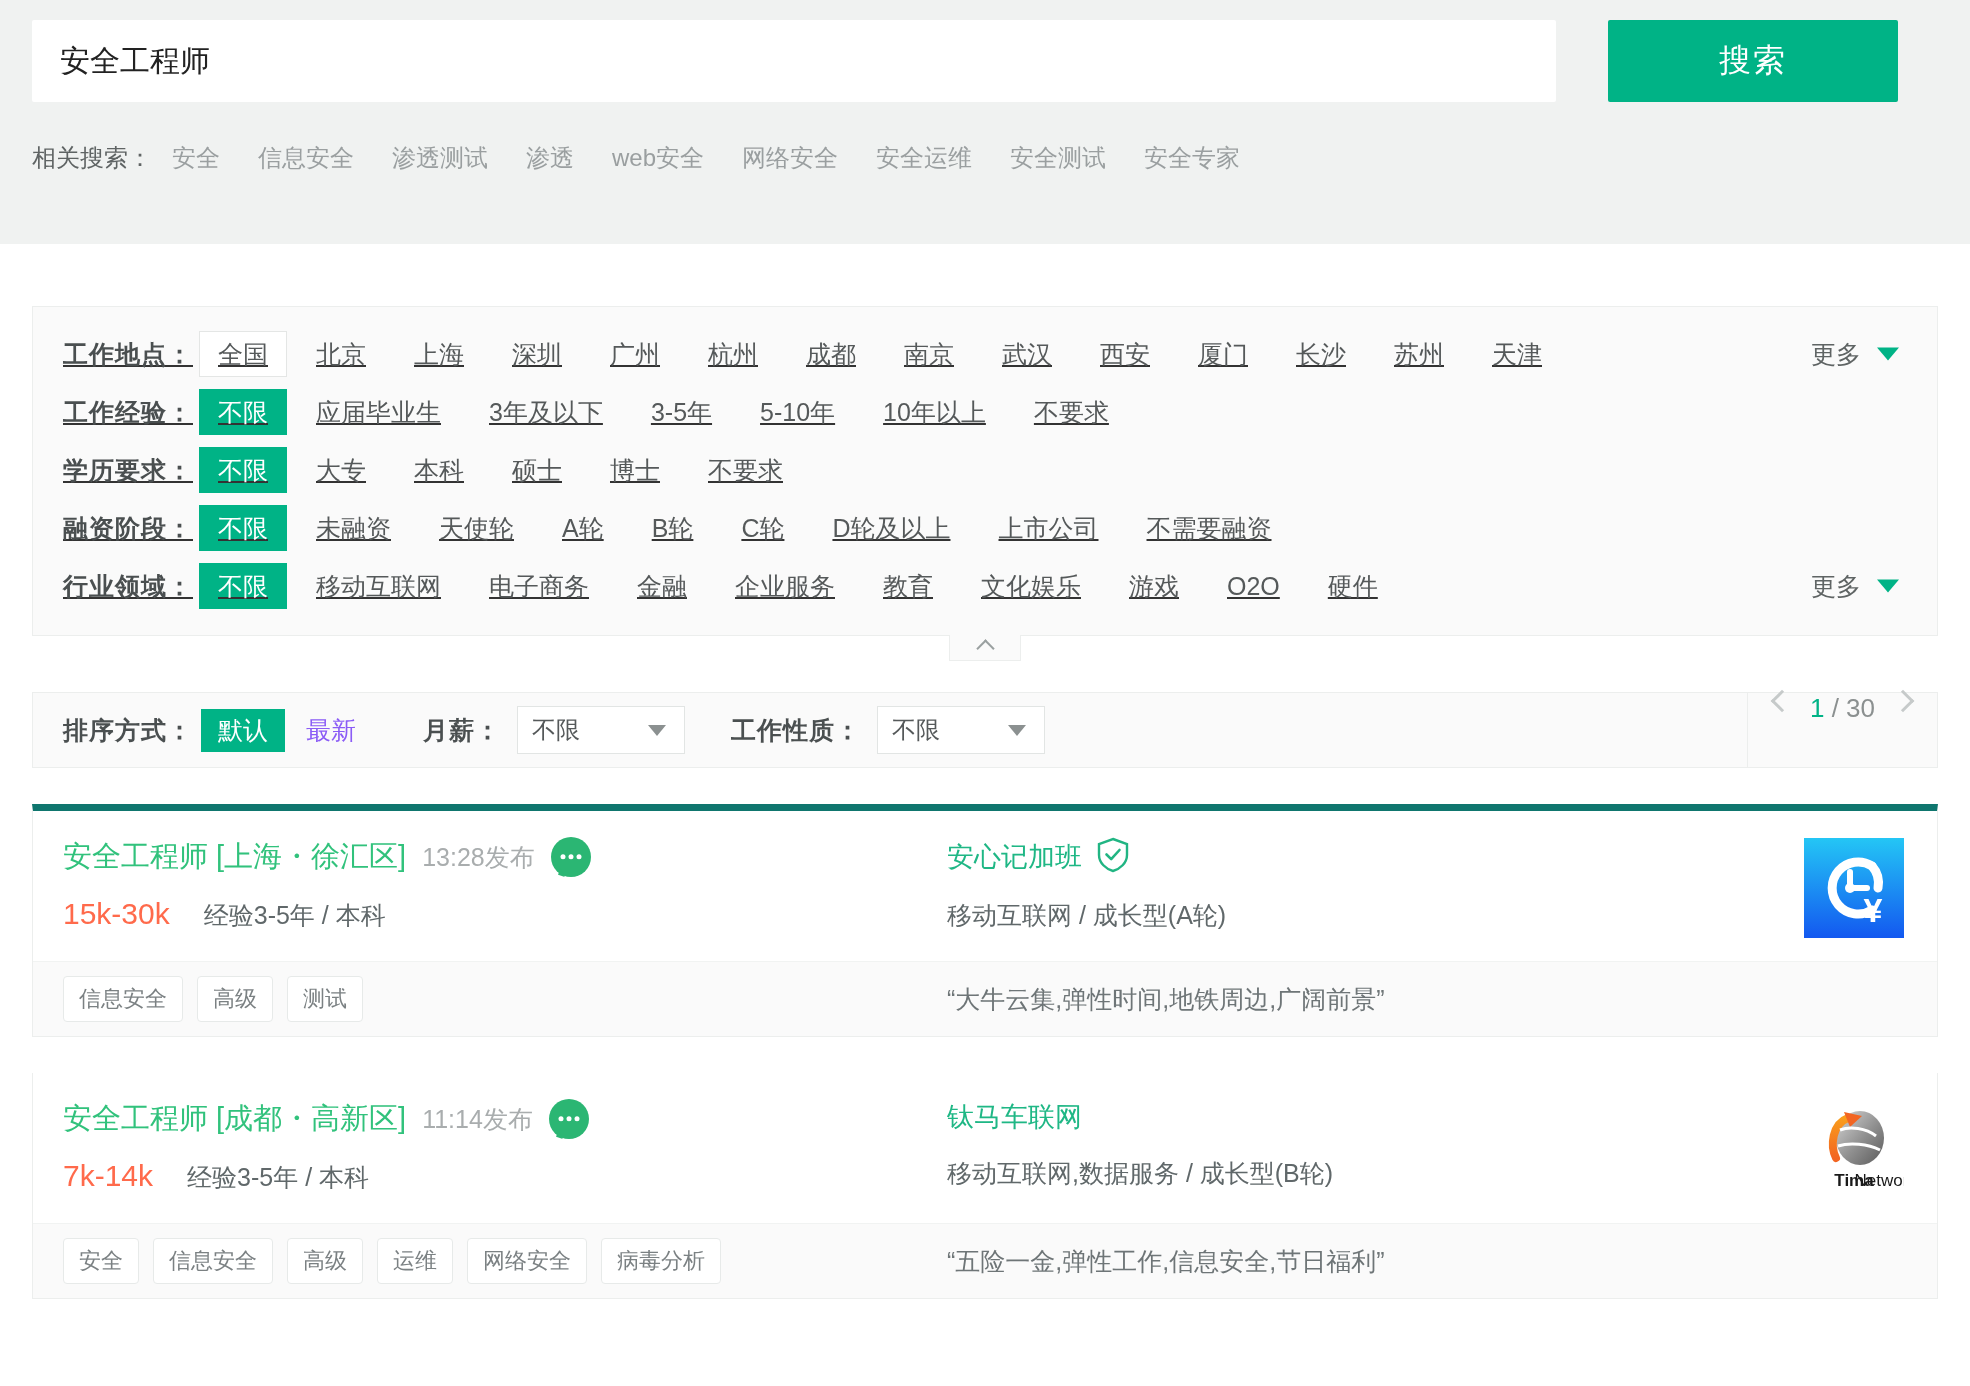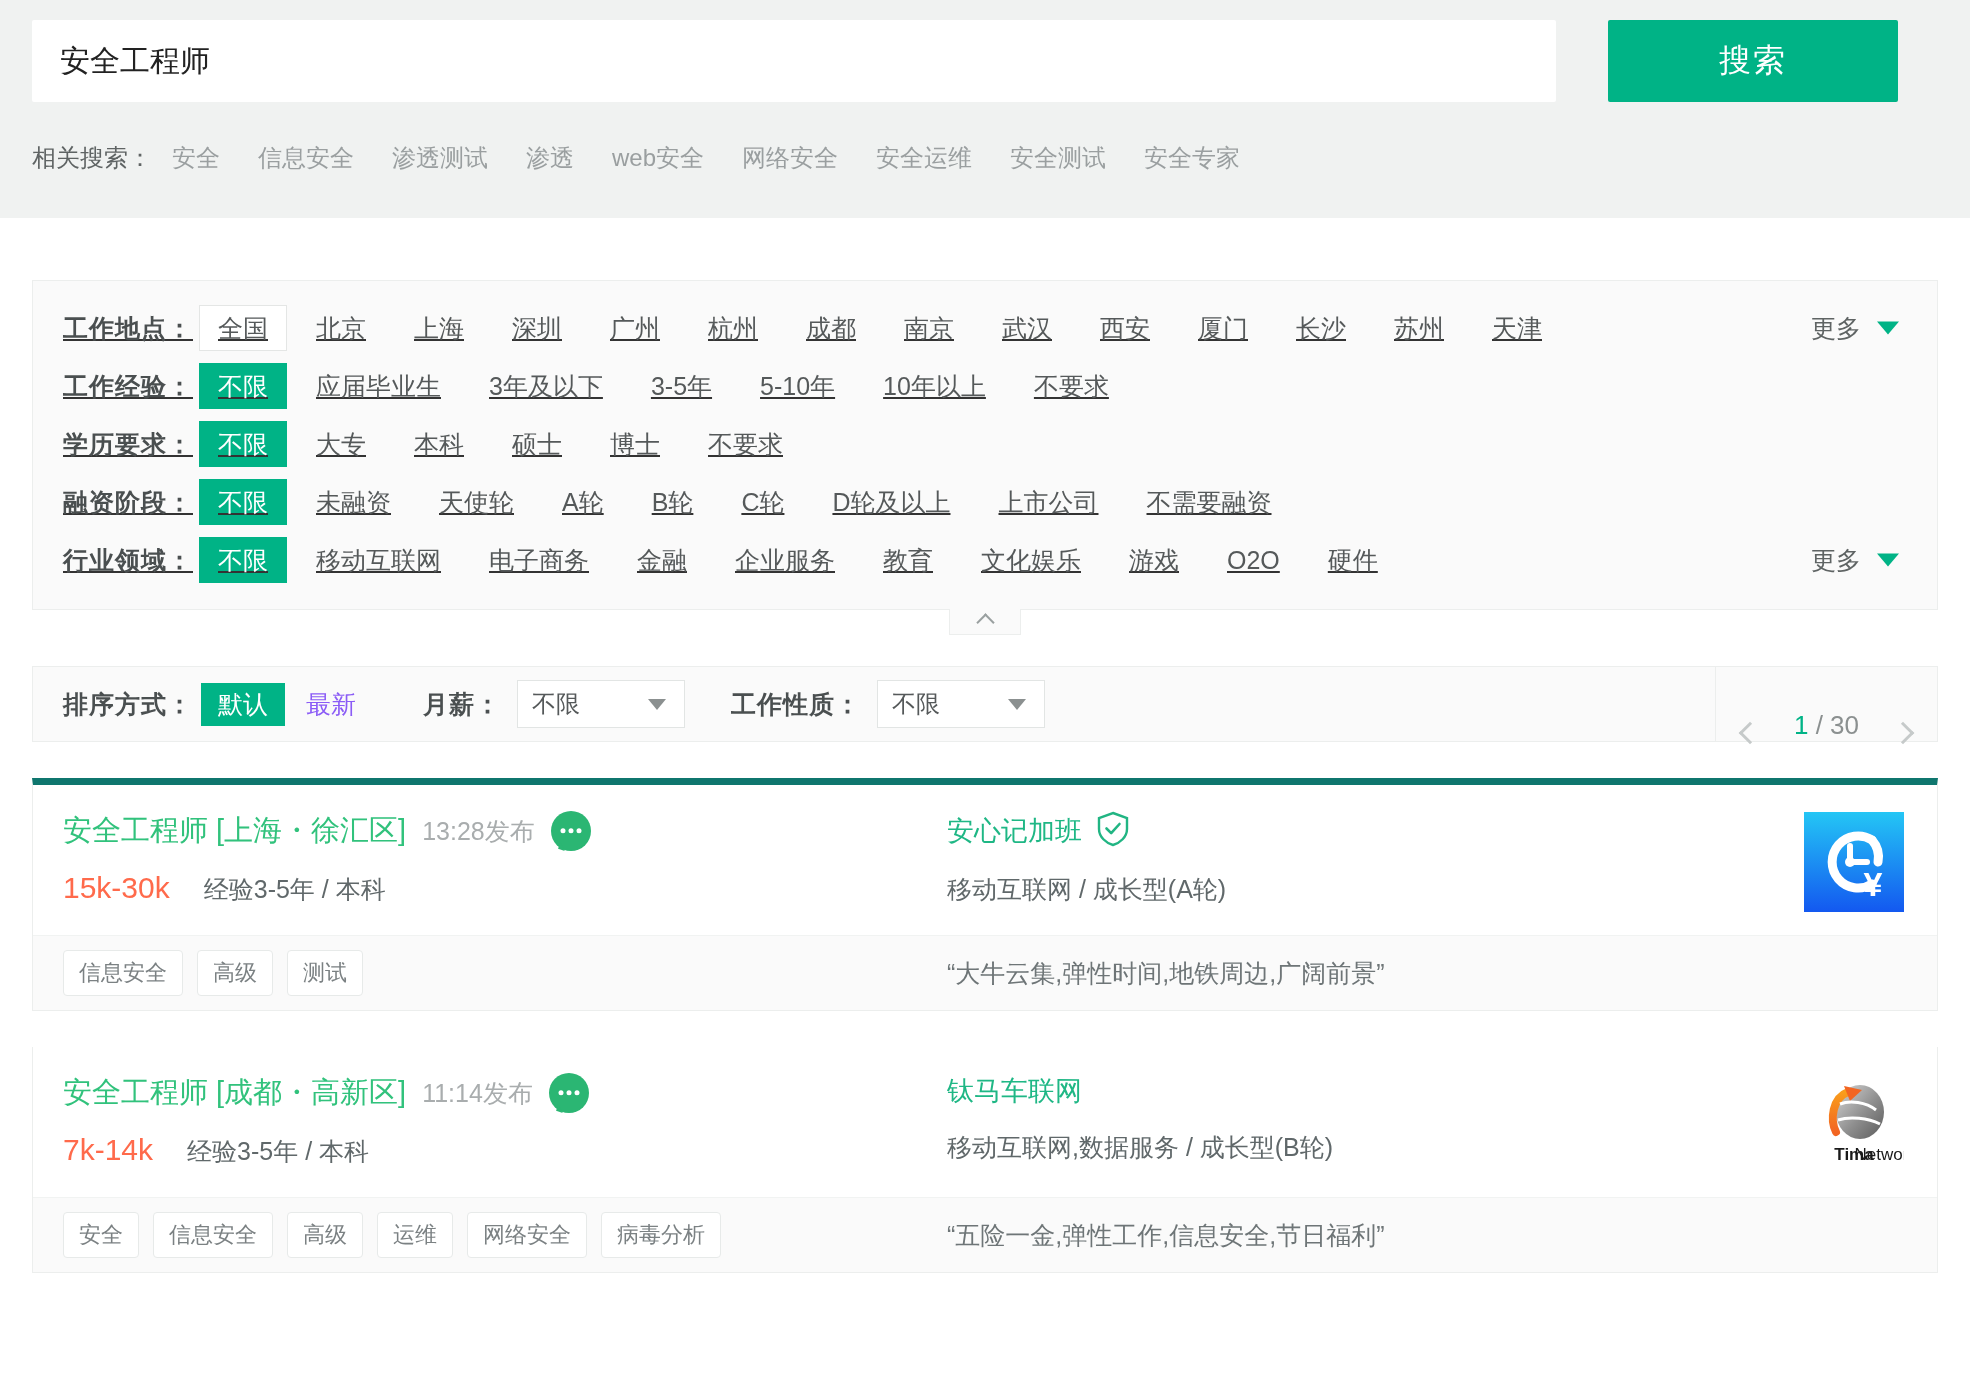--- a/index.html
+++ b/index.html
@@ -9,21 +9,21 @@
     background: #fff;
     font-family: "Liberation Sans", "DejaVu Sans", sans-serif;
     color: #333;
     overflow: hidden;
   }
 
   
   .search-header {
     background: #f0f2f1;
     padding: 20px 32px 8px 32px;
-    height: 218px;
+    height: 244px;
     position: relative;
   }
   .search-row { display: flex; align-items: flex-start; }
   .search-input {
     width: 1524px;
     height: 82px;
     background: #fff;
     border: none;
     outline: none;
     font-size: 30px;
@@ -195,24 +195,24 @@
     border-top: 11px solid #8b9090;
     position: absolute;
     right: 18px;
   }
   .pager {
     position: absolute;
     right: 0;
     top: 0;
     bottom: 0;
     display: flex;
-    align-items: flex-end;
+    align-items: flex-start;
     border-left: 1px solid #eceeed;
     padding: 0 26px;
-    gap: 36px;
+    gap: 20px;
   }
   .pg-arrow {
     width: 16px; height: 16px;
     border-right: 3px solid #c6caca;
     border-bottom: 3px solid #c6caca;
     cursor: pointer;
   }
   .pg-arrow.prev { transform: rotate(135deg); }
   .pg-arrow.next { transform: rotate(-45deg); }
   .pg-text { font-size: 26px; color: #8b9090; white-space: nowrap; }

